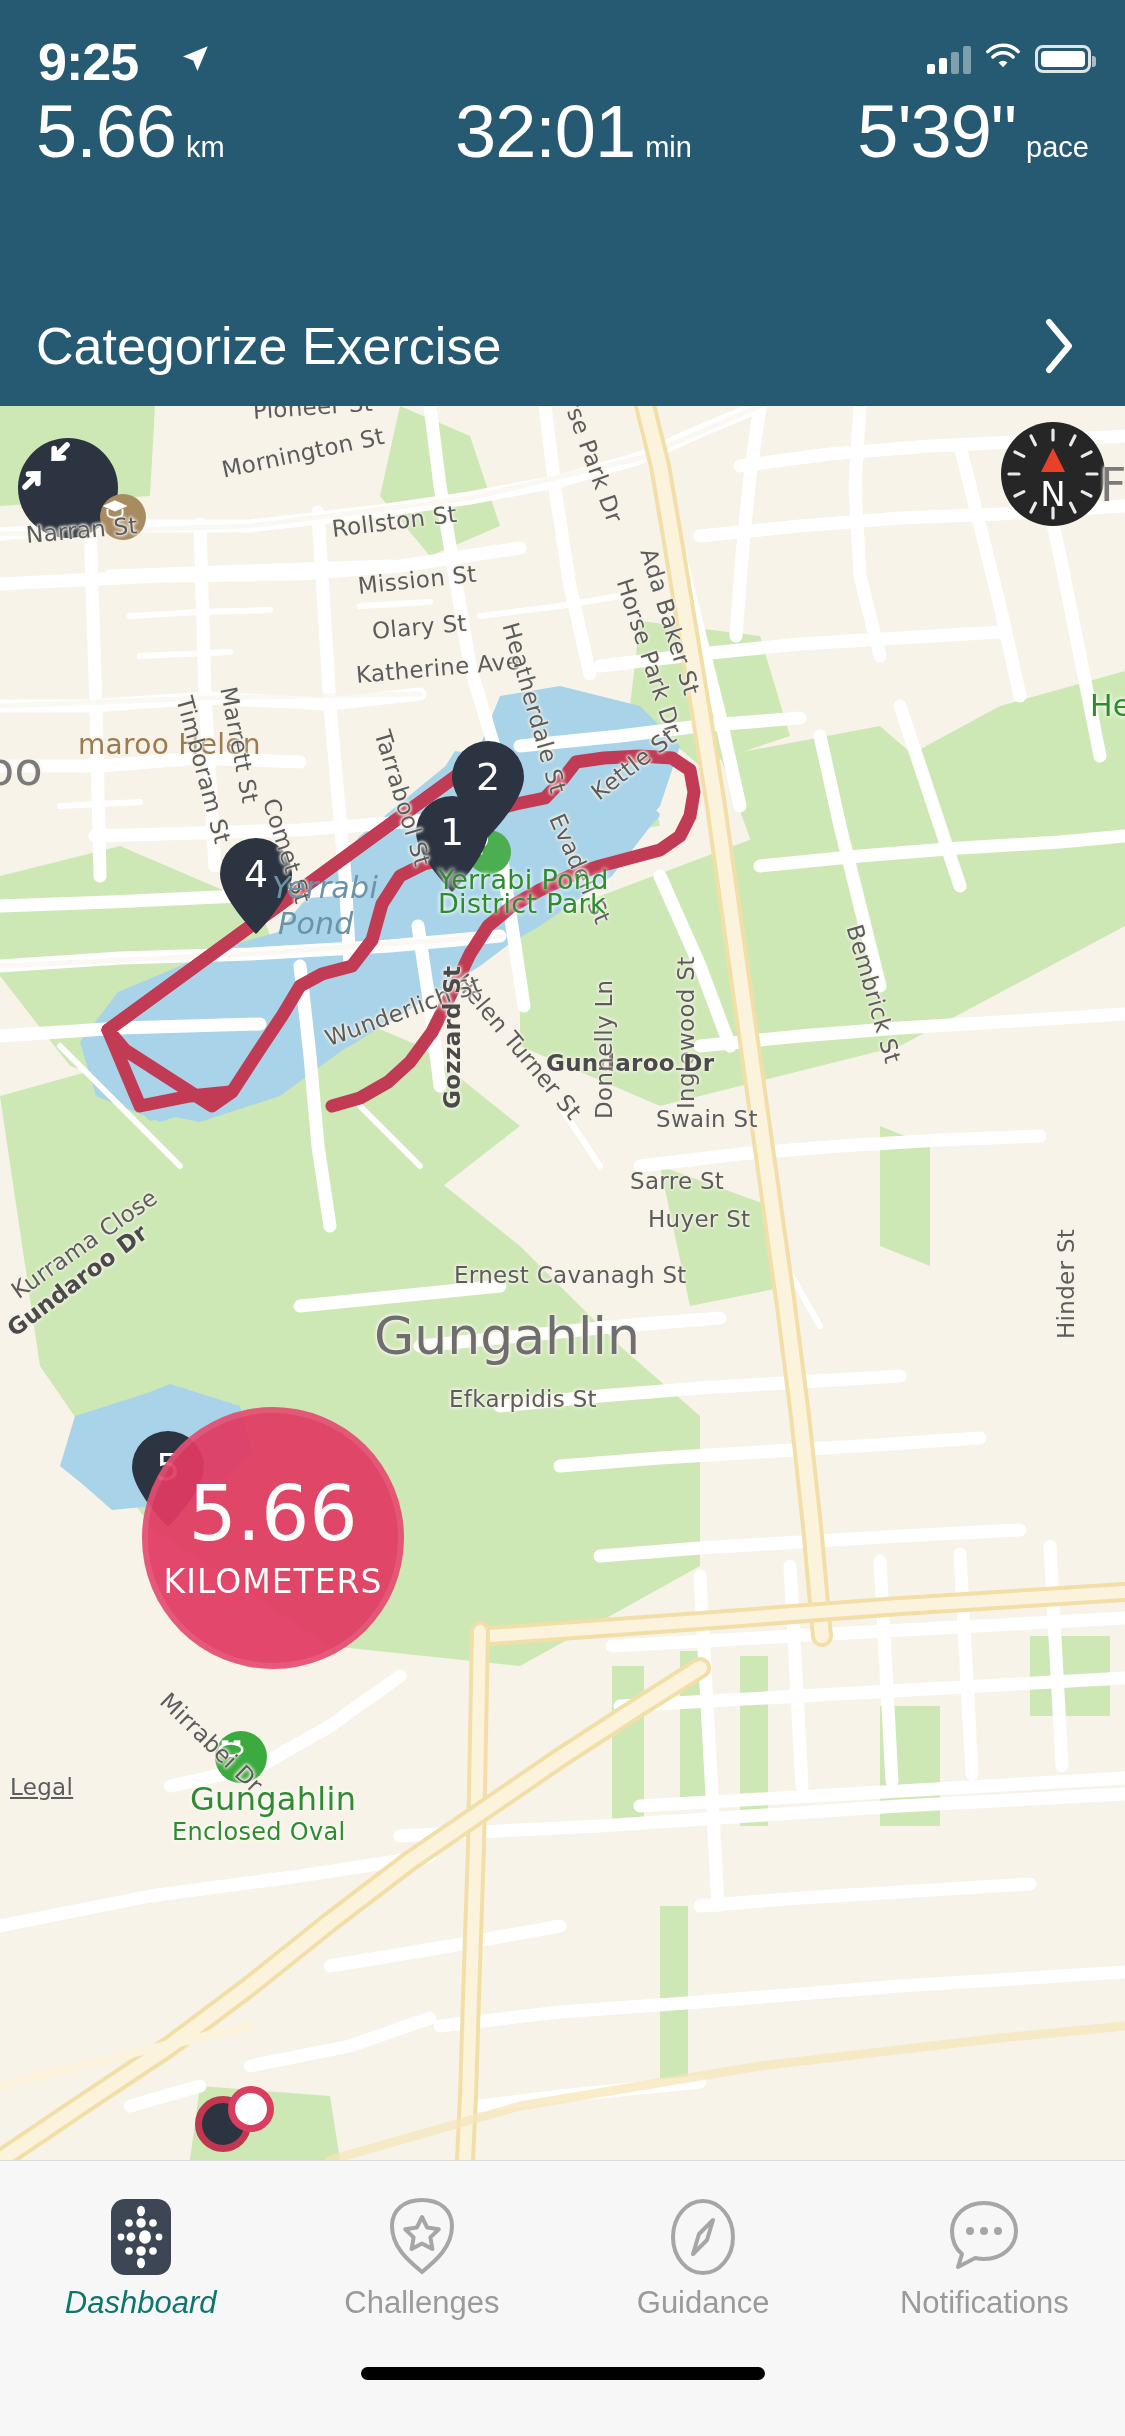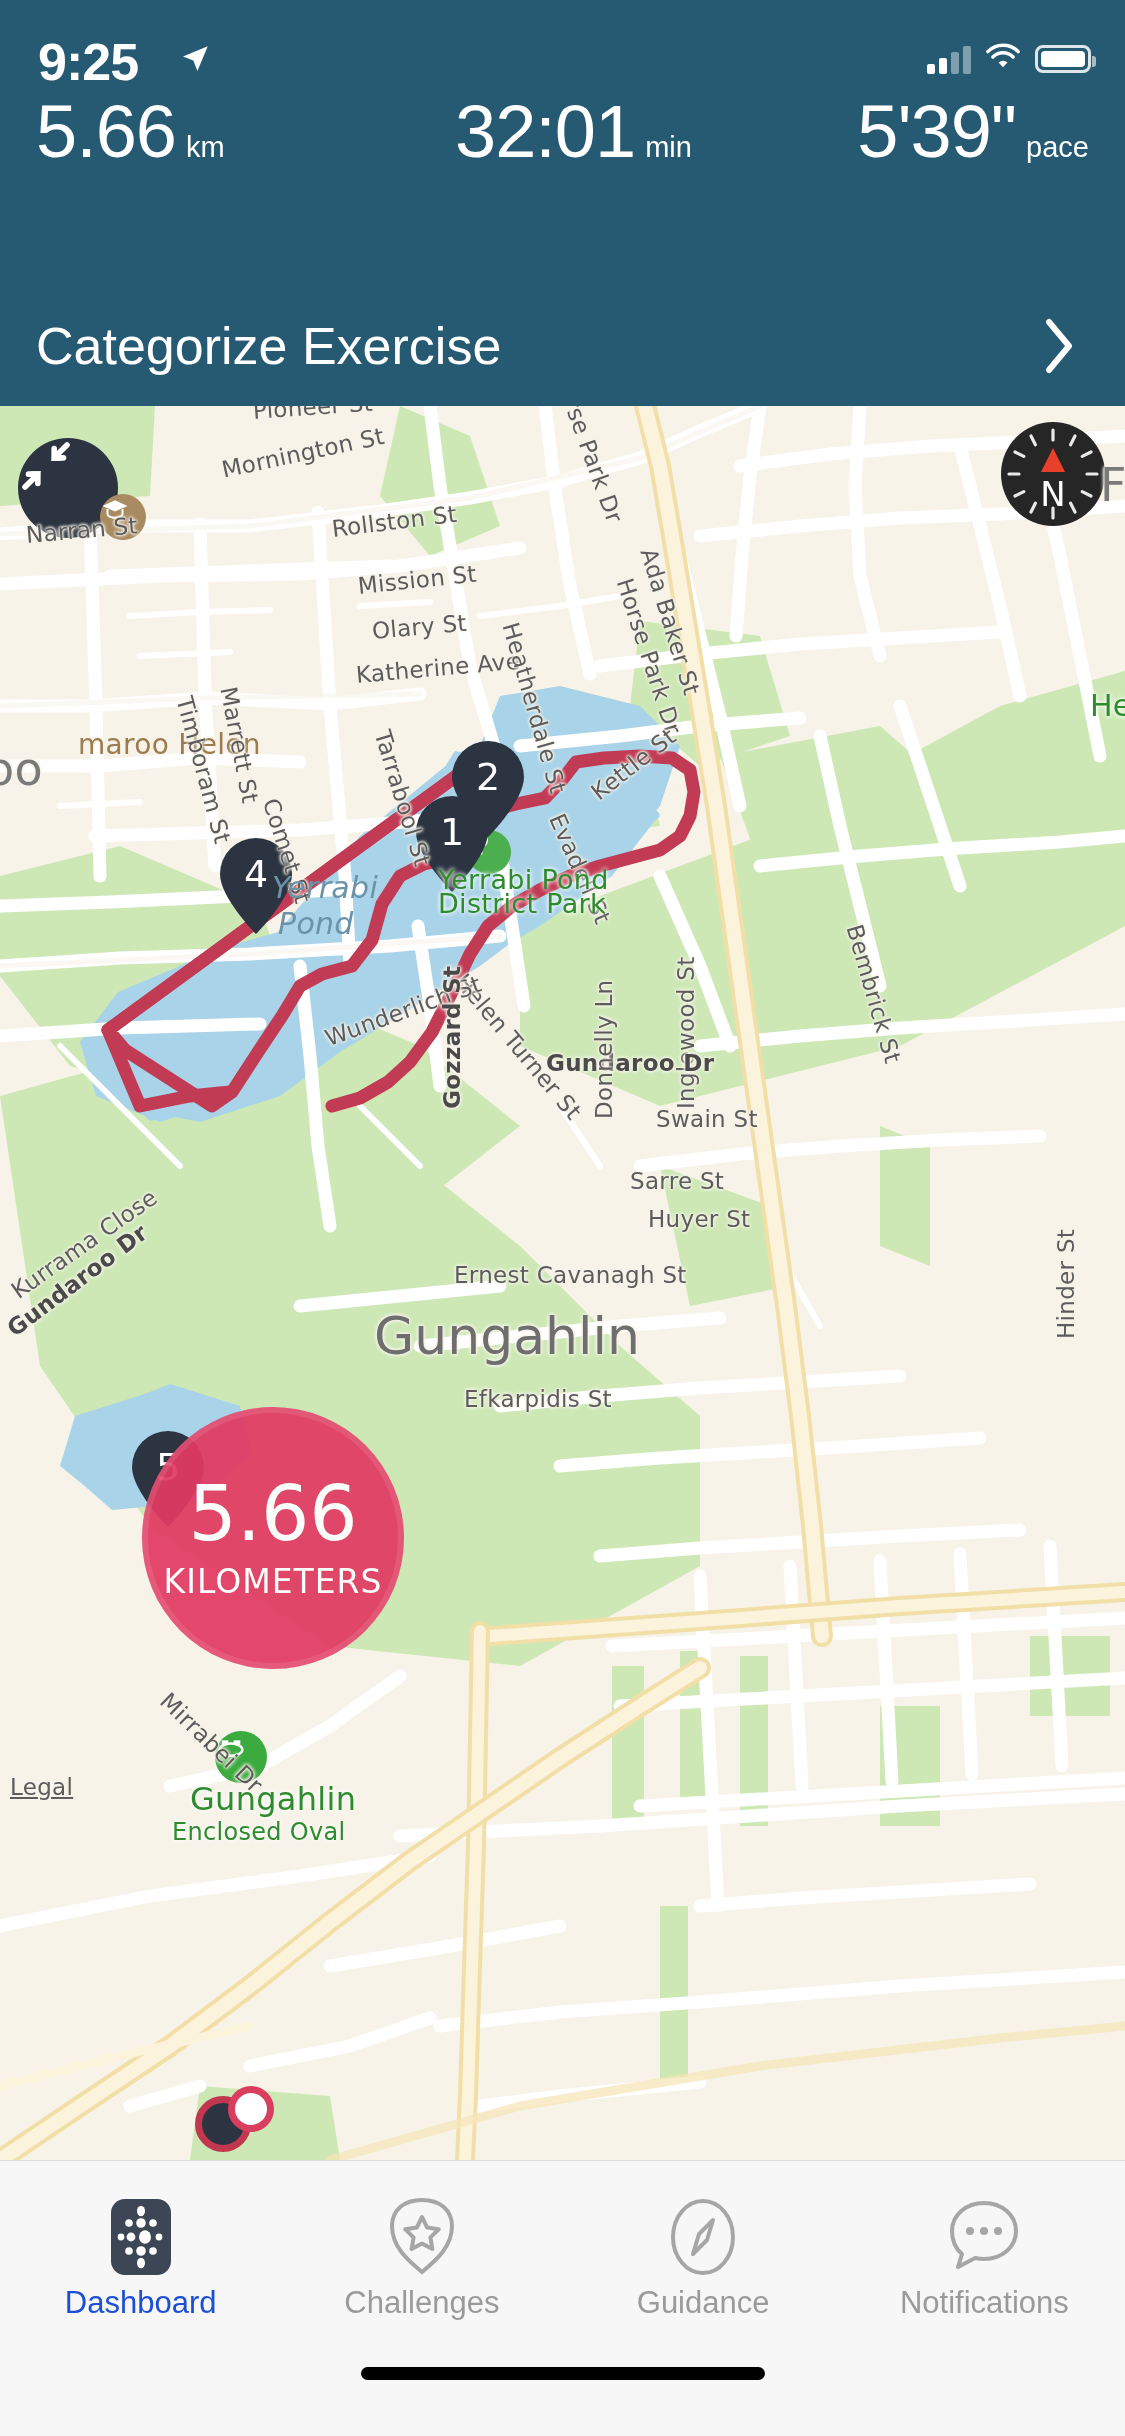--- a/index.html
+++ b/index.html
@@ -138,21 +138,21 @@
 
   
   .tabbar {
     position:absolute; left:0; bottom:0; width:1125px; height:276px;
     background:#F7F7F7; border-top:1px solid #DCDCDC;
   }
   .tabs { position:absolute; left:0; top:28px; width:1125px; height:170px; display:flex; }
   .tab { flex:1; display:flex; flex-direction:column; align-items:center; }
   .tab .ico { height:96px; display:flex; align-items:center; justify-content:center; }
   .tab .lbl { font-size:31px; color:#9A9A9A; font-family:"Liberation Sans", sans-serif; }
-  .tab.active .lbl { color:#1d4ed8; }
+  .tab.active .lbl { color:#0f766e;font-style:italic; }
   .home-ind {
     position:absolute; left:50%; transform:translateX(-50%); bottom:56px;
     width:404px; height:13px; border-radius:8px; background:#000;
   }
 </style>
 </head>
 <body>
 
 <div id="app">
 
@@ -520,21 +520,21 @@
     <span class="mlabel bold" style="left:10px; top:912px; transform:rotate(-37deg);">Gundaroo Dr</span>
     <span class="mlabel bold" style="left:452px; top:690px; transform:rotate(-90deg);">Gozzard St</span>
     <span class="mlabel" style="left:604px; top:700px; transform:rotate(-90deg);">Donnelly Ln</span>
     <span class="mlabel" style="left:656px; top:700px;">Swain St</span>
     <span class="mlabel" style="left:630px; top:762px;">Sarre St</span>
     <span class="mlabel" style="left:648px; top:800px;">Huyer St</span>
     <span class="mlabel" style="left:442px; top:856px;padding-left:12px;">Ernest Cavanagh St</span>
     <span class="mlabel" style="left:14px;  top:874px; transform:rotate(-35deg);">Kurrama Close</span>
     <span class="mlabel" style="left:164px; top:1278px; transform:rotate(44deg);">Mirrabei Dr</span>
     <span class="mlabel" style="left:1066px; top:920px; transform:rotate(-90deg);">Hinder St</span>
-    <span class="mlabel" style="left:464px; top:980px;text-align:right;">Efkarpidis St</span>
+    <span class="mlabel" style="left:449px; top:980px;text-align:right;">Efkarpidis St</span>
 
     <span class="mlabel water" style="left:272px; top:464px;">Yerrabi</span>
     <span class="mlabel water" style="left:278px; top:500px;">Pond</span>
 
     <span class="mlabel park" style="left:438px; top:458px;">Yerrabi Pond</span>
     <span class="mlabel park" style="left:438px; top:482px;">District Park</span>
 
     <span class="mlabel park" style="left:190px; top:1374px; font-size:32px;">Gungahlin</span>
     <span class="mlabel park" style="left:172px; top:1412px; font-size:24px;">Enclosed Oval</span>
 

